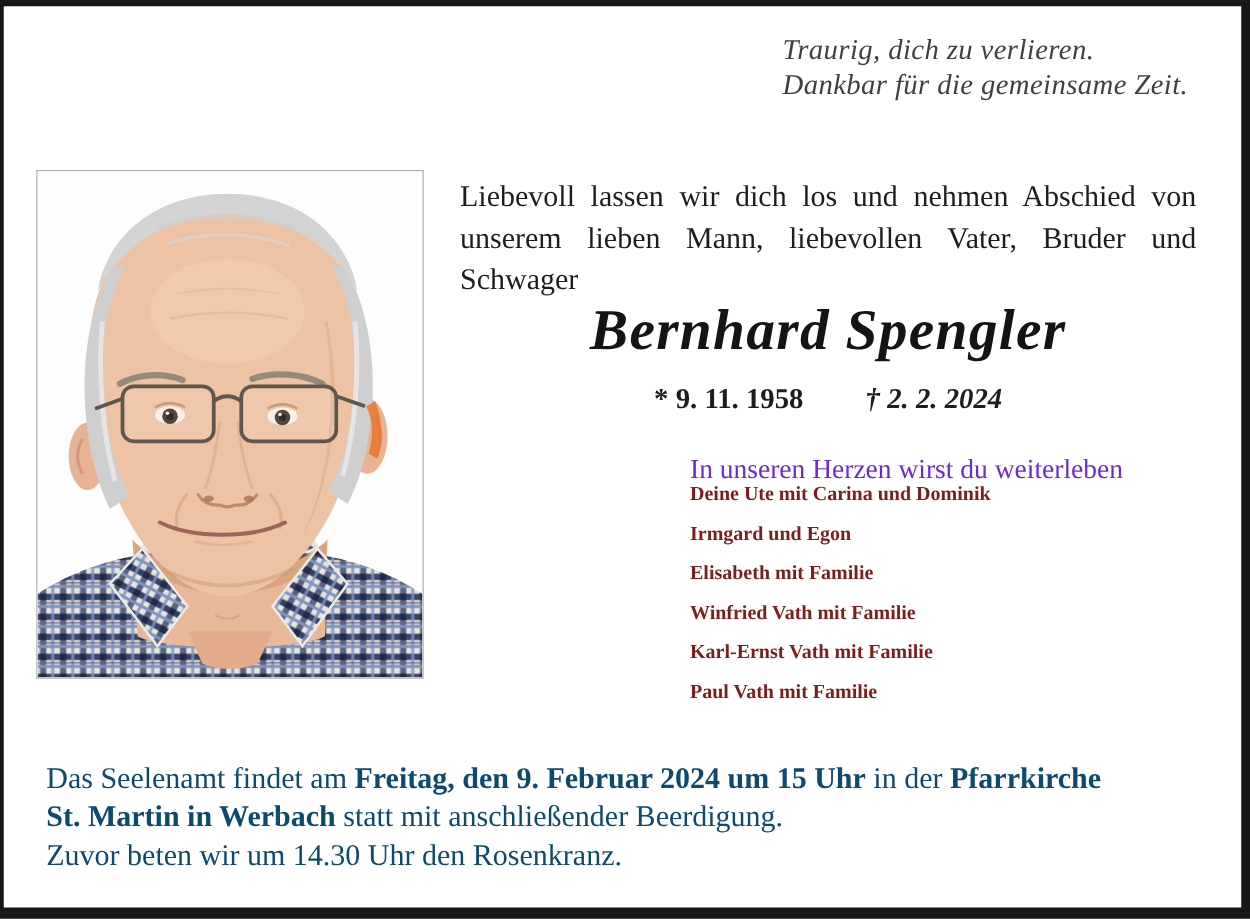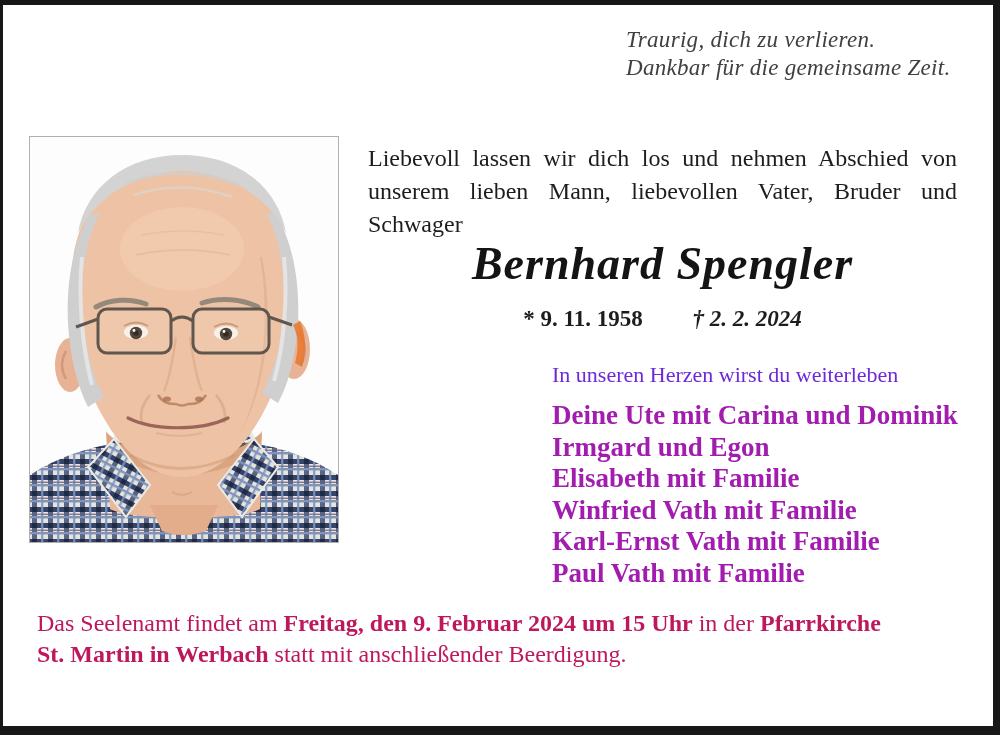--- a/index.html
+++ b/index.html
@@ -41,27 +41,27 @@
   .dates {
     position:absolute; left:368px; top:306px; width:589px;
     text-align:center; font-weight:bold; font-size:23px;
   }
   .dates .death { margin-left:44px;font-style:italic; }
   .memorial {
     position:absolute; left:552px; top:362px;
     font-size:22px; color:#6d28d9;
   }
   .mourners {
-    position:absolute; left:552px; top:400px;
-    font-weight:bold; font-size:27px; line-height:31.6px;
-    color:#a21caf;
+    position:absolute; left:552px; top:380px;
+    font-weight:bold; font-size:16px; line-height:31.6px;
+    color:#7f1d1d;
   }
   .service {
     position:absolute; left:37px; top:608px; width:922px;
-    font-size:24px; line-height:31px; color:#be185d;
+    font-size:24px; line-height:31px; color:#0c4a6e;
   }
   .service b { font-weight:bold; }
 </style>
 </head>
 <body>
 
 <div class="frame"></div>
 
 <div class="photo">
   <svg width="308" height="405" viewBox="0 0 308 405" xmlns="http://www.w3.org/2000/svg">
@@ -186,13 +186,14 @@
   <div>Deine Ute mit Carina und Dominik</div>
   <div>Irmgard und Egon</div>
   <div>Elisabeth mit Familie</div>
   <div>Winfried Vath mit Familie</div>
   <div>Karl-Ernst Vath mit Familie</div>
   <div>Paul Vath mit Familie</div>
 </div>
 
 <div class="service">
   <div><span>Das Seelenamt findet am </span><b>Freitag, den 9. Februar 2024 um 15 Uhr</b><span> in der </span><b>Pfarrkirche</b><br><b>St. Martin in Werbach</b><span> statt mit anschließender Beerdigung.</span></div>
+  <div>Zuvor beten wir um 14.30 Uhr den Rosenkranz.</div>
 </div>
 
 </body></html>

